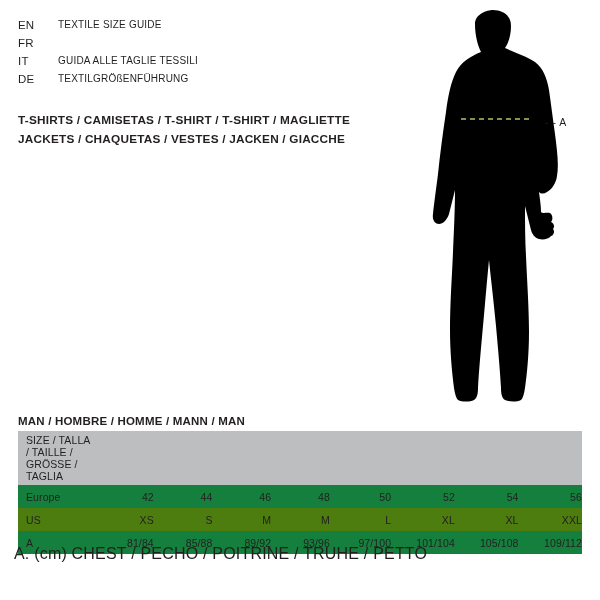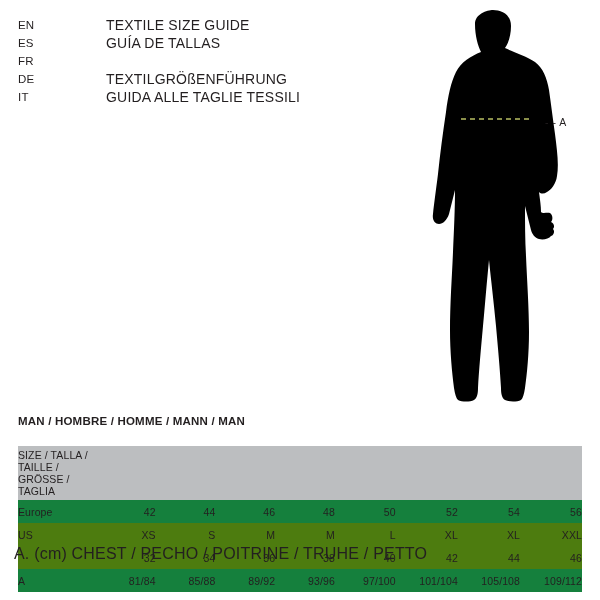--- a/index.html
+++ b/index.html
@@ -33,23 +33,22 @@
     align-items: flex-end;
     height: 18px;
     line-height: 18px;
   }
   .lang-code {
     width: 40px;
     font-size: 11.5px;
     letter-spacing: 0.2px;
   }
   .lang-text {
-    font-size: 14px;
-    letter-spacing: 0.2px;
-    margin-left: 48px;
+    font-size: 10px;
+    letter-spacing: 0.2px;
   }
 
   
   .category-block {
     position: absolute;
     left: 18px;
     top: 111px;
   }
   .category-line {
     font-size: 11.8px;
@@ -91,30 +90,30 @@
   .table-wrap {
     position: absolute;
     left: 18px;
     top: 415px;
     width: 564px;
   }
   .man-title {
     font-size: 11.5px;
     font-weight: bold;
     letter-spacing: 0.2px;
-    margin-bottom: 19px;
+    margin-bottom: 4px;
   }
   table.size-table {
     border-collapse: collapse;
     width: 564px;
     font-size: 10.5px;
     letter-spacing: 0.1px;
   }
   table.size-table td {
-    padding: 3px 0 3px 0;
+    padding: 3px 0 3px 8px;
     height: 17px;
     vertical-align: middle;
     color: #231f20;
   }
   tr.head-row td {
     background: #bcbec0;
     font-weight: normal;
     font-size: 10.5px;
   }
   tr.shade td {
@@ -143,36 +142,36 @@
 <body>
 
 <div class="page">
 
   <div class="lang-block">
     <div class="lang-row">
       <span class="lang-code">EN</span>
       <span class="lang-text">TEXTILE SIZE GUIDE</span>
     </div>
     <div class="lang-row">
-      <span class="lang-code">ES</span>
-      <span class="lang-text">GUÍA DE TALLAS</span>
-    </div>
-    <div class="lang-row">
       <span class="lang-code">FR</span>
+    </div>
+    <div class="lang-row">
+      <span class="lang-code">IT</span>
+      <span class="lang-text">GUIDA ALLE TAGLIE TESSILI</span>
     </div>
     <div class="lang-row">
       <span class="lang-code">DE</span>
       <span class="lang-text">TEXTILGRÖßENFÜHRUNG</span>
     </div>
-    <div class="lang-row">
-      <span class="lang-code">IT</span>
-      <span class="lang-text">GUIDA ALLE TAGLIE TESSILI</span>
-    </div>
-  </div>
-
+  </div>
+
+  <div class="category-block">
+    <div class="category-line">T-SHIRTS / CAMISETAS / T-SHIRT / T-SHIRT / MAGLIETTE</div>
+    <div class="category-line">JACKETS / CHAQUETAS / VESTES / JACKEN / GIACCHE</div>
+  </div>
 
   <div class="figure-wrap">
     <svg class="figure-svg" width="190" height="400" viewBox="0 0 190 400">
       <path fill="#000000" d="
         M 70,16
         C 70,6 82,2 88,2
         C 96,2 106,6 106,18
         C 106,28 103,36 100,40
         C 108,44 122,48 130,54
         C 138,60 142,70 144,82
@@ -248,31 +247,20 @@
           <td class="label-col">US</td>
           <td class="val">XS</td>
           <td class="val">S</td>
           <td class="val">M</td>
           <td class="val">M</td>
           <td class="val">L</td>
           <td class="val">XL</td>
           <td class="val">XL</td>
           <td class="val">XXL</td>
         </tr>
-        <tr class="shade">
-          <td class="label-col"></td>
-          <td class="val">32</td>
-          <td class="val">34</td>
-          <td class="val">36</td>
-          <td class="val">38</td>
-          <td class="val">40</td>
-          <td class="val">42</td>
-          <td class="val">44</td>
-          <td class="val">46</td>
-        </tr>
         <tr class="plain">
           <td class="label-col">A</td>
           <td class="val">81/84</td>
           <td class="val">85/88</td>
           <td class="val">89/92</td>
           <td class="val">93/96</td>
           <td class="val">97/100</td>
           <td class="val">101/104</td>
           <td class="val">105/108</td>
           <td class="val">109/112</td>

